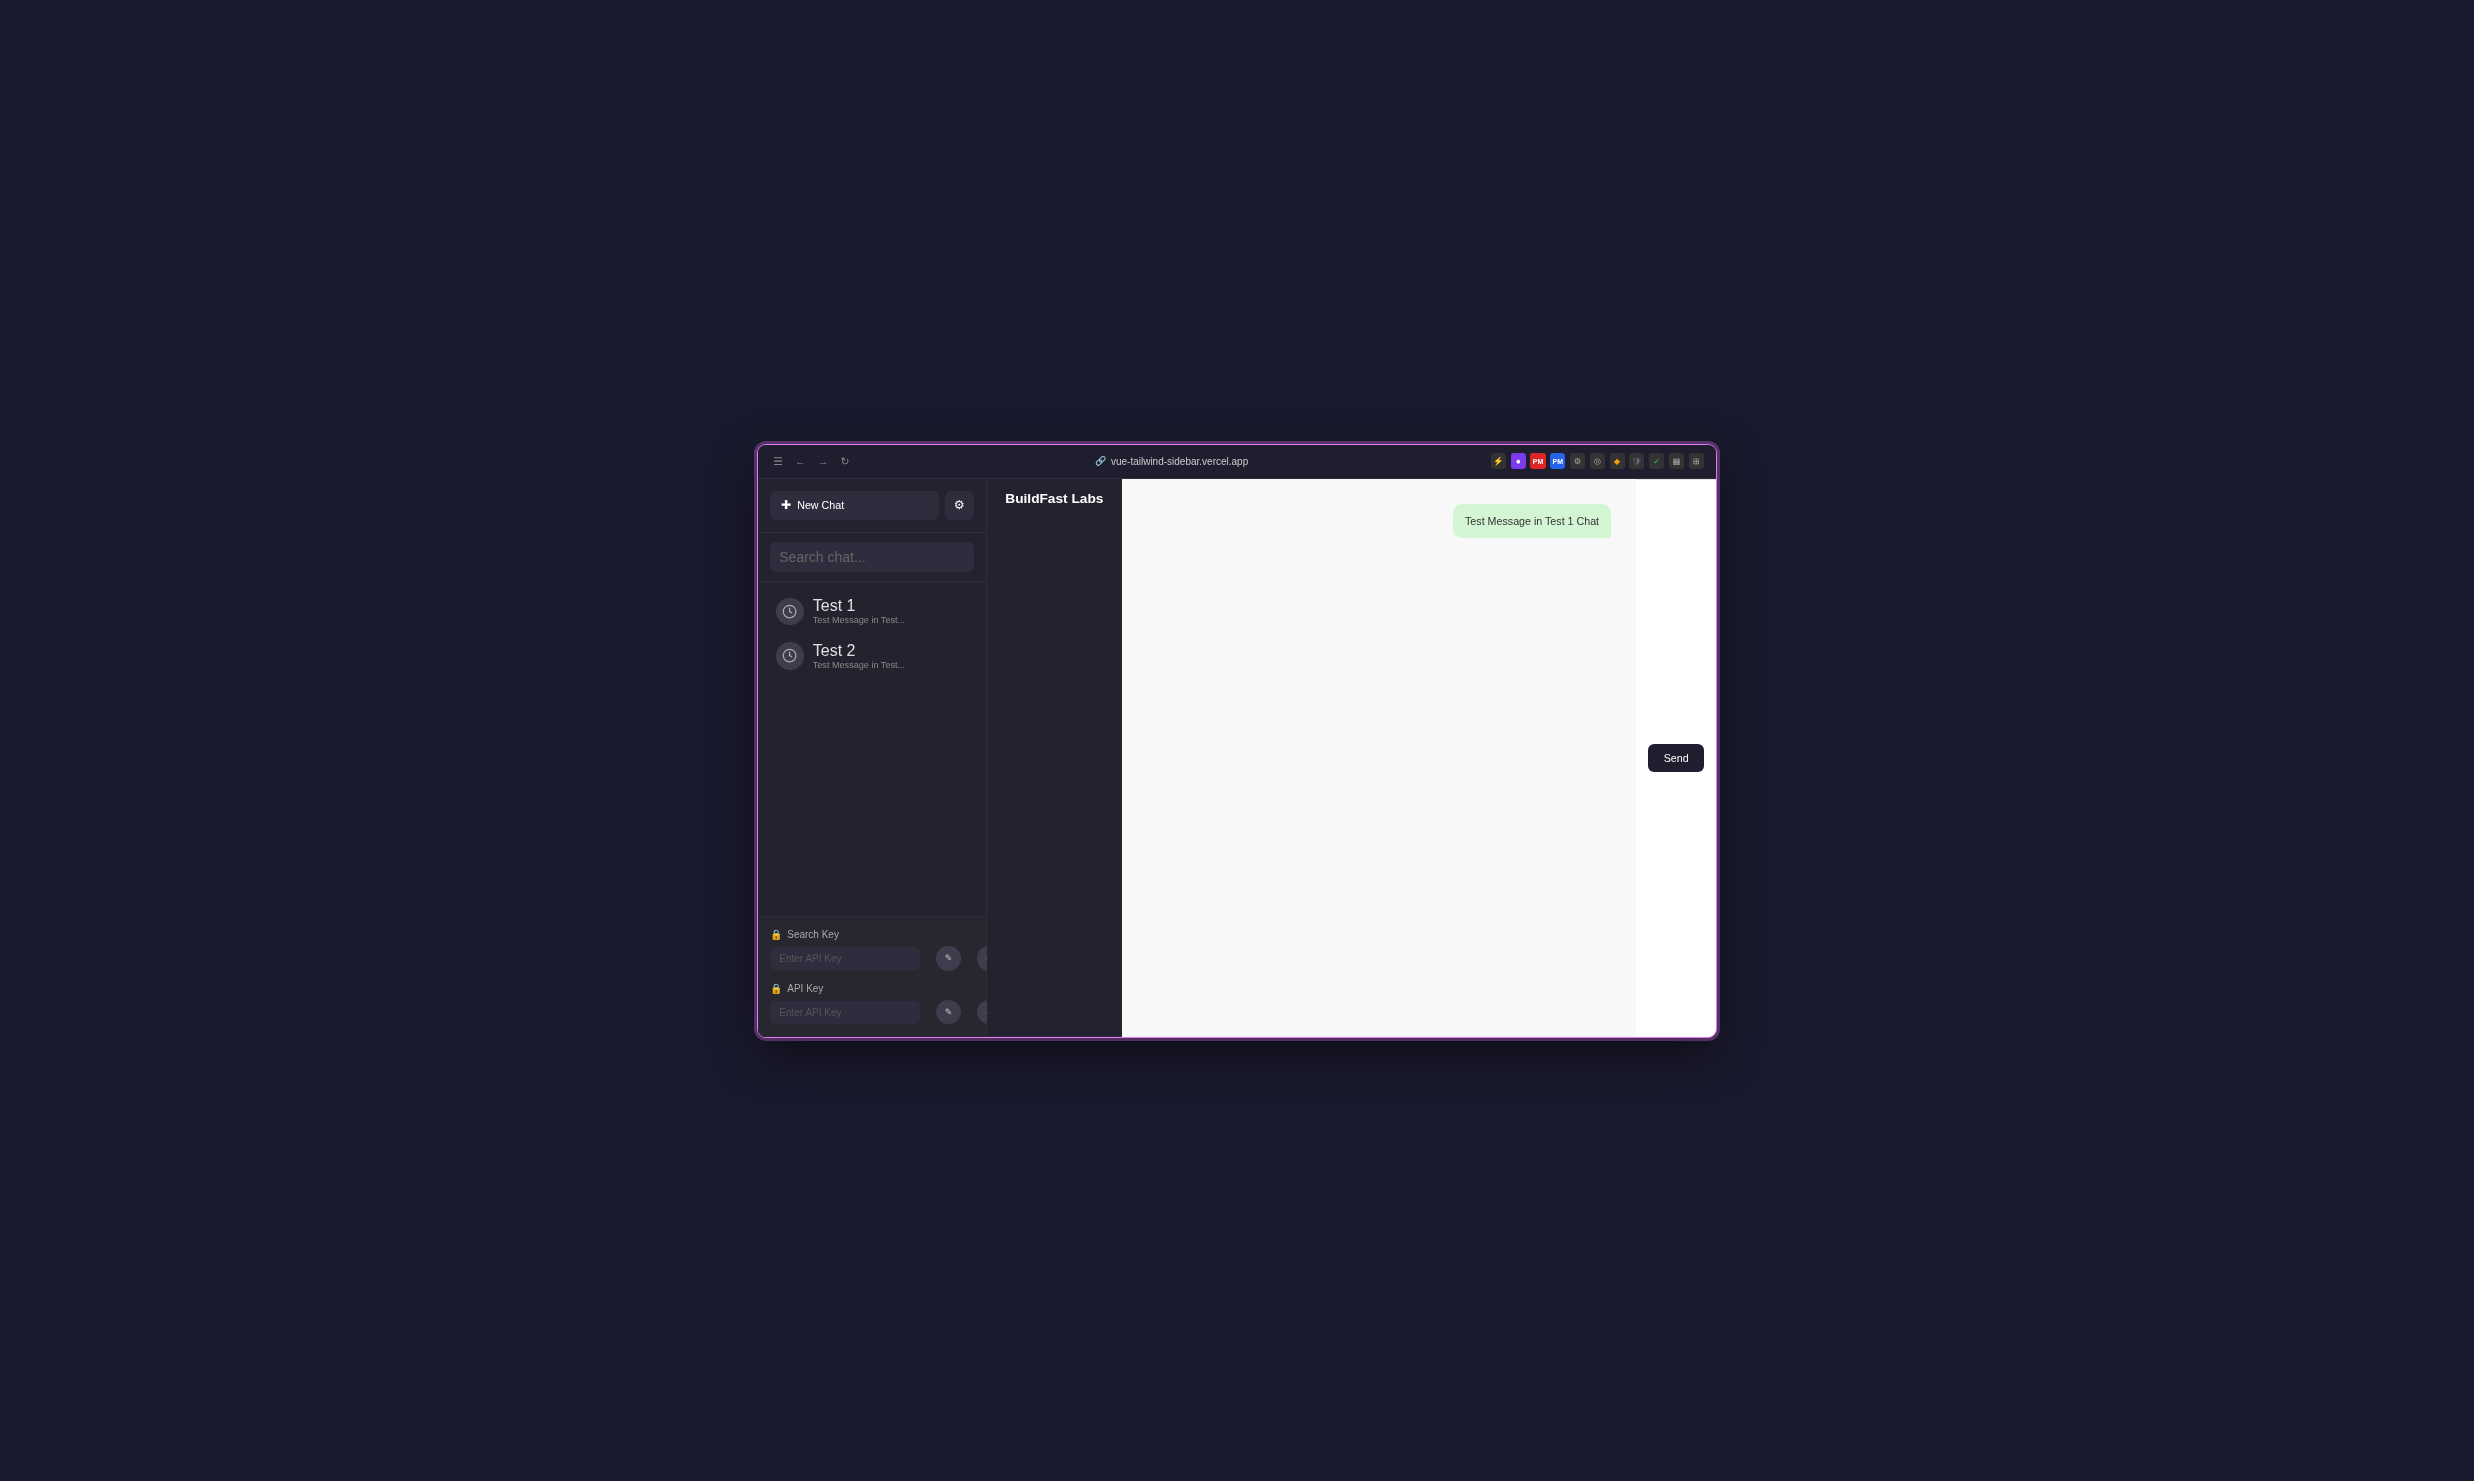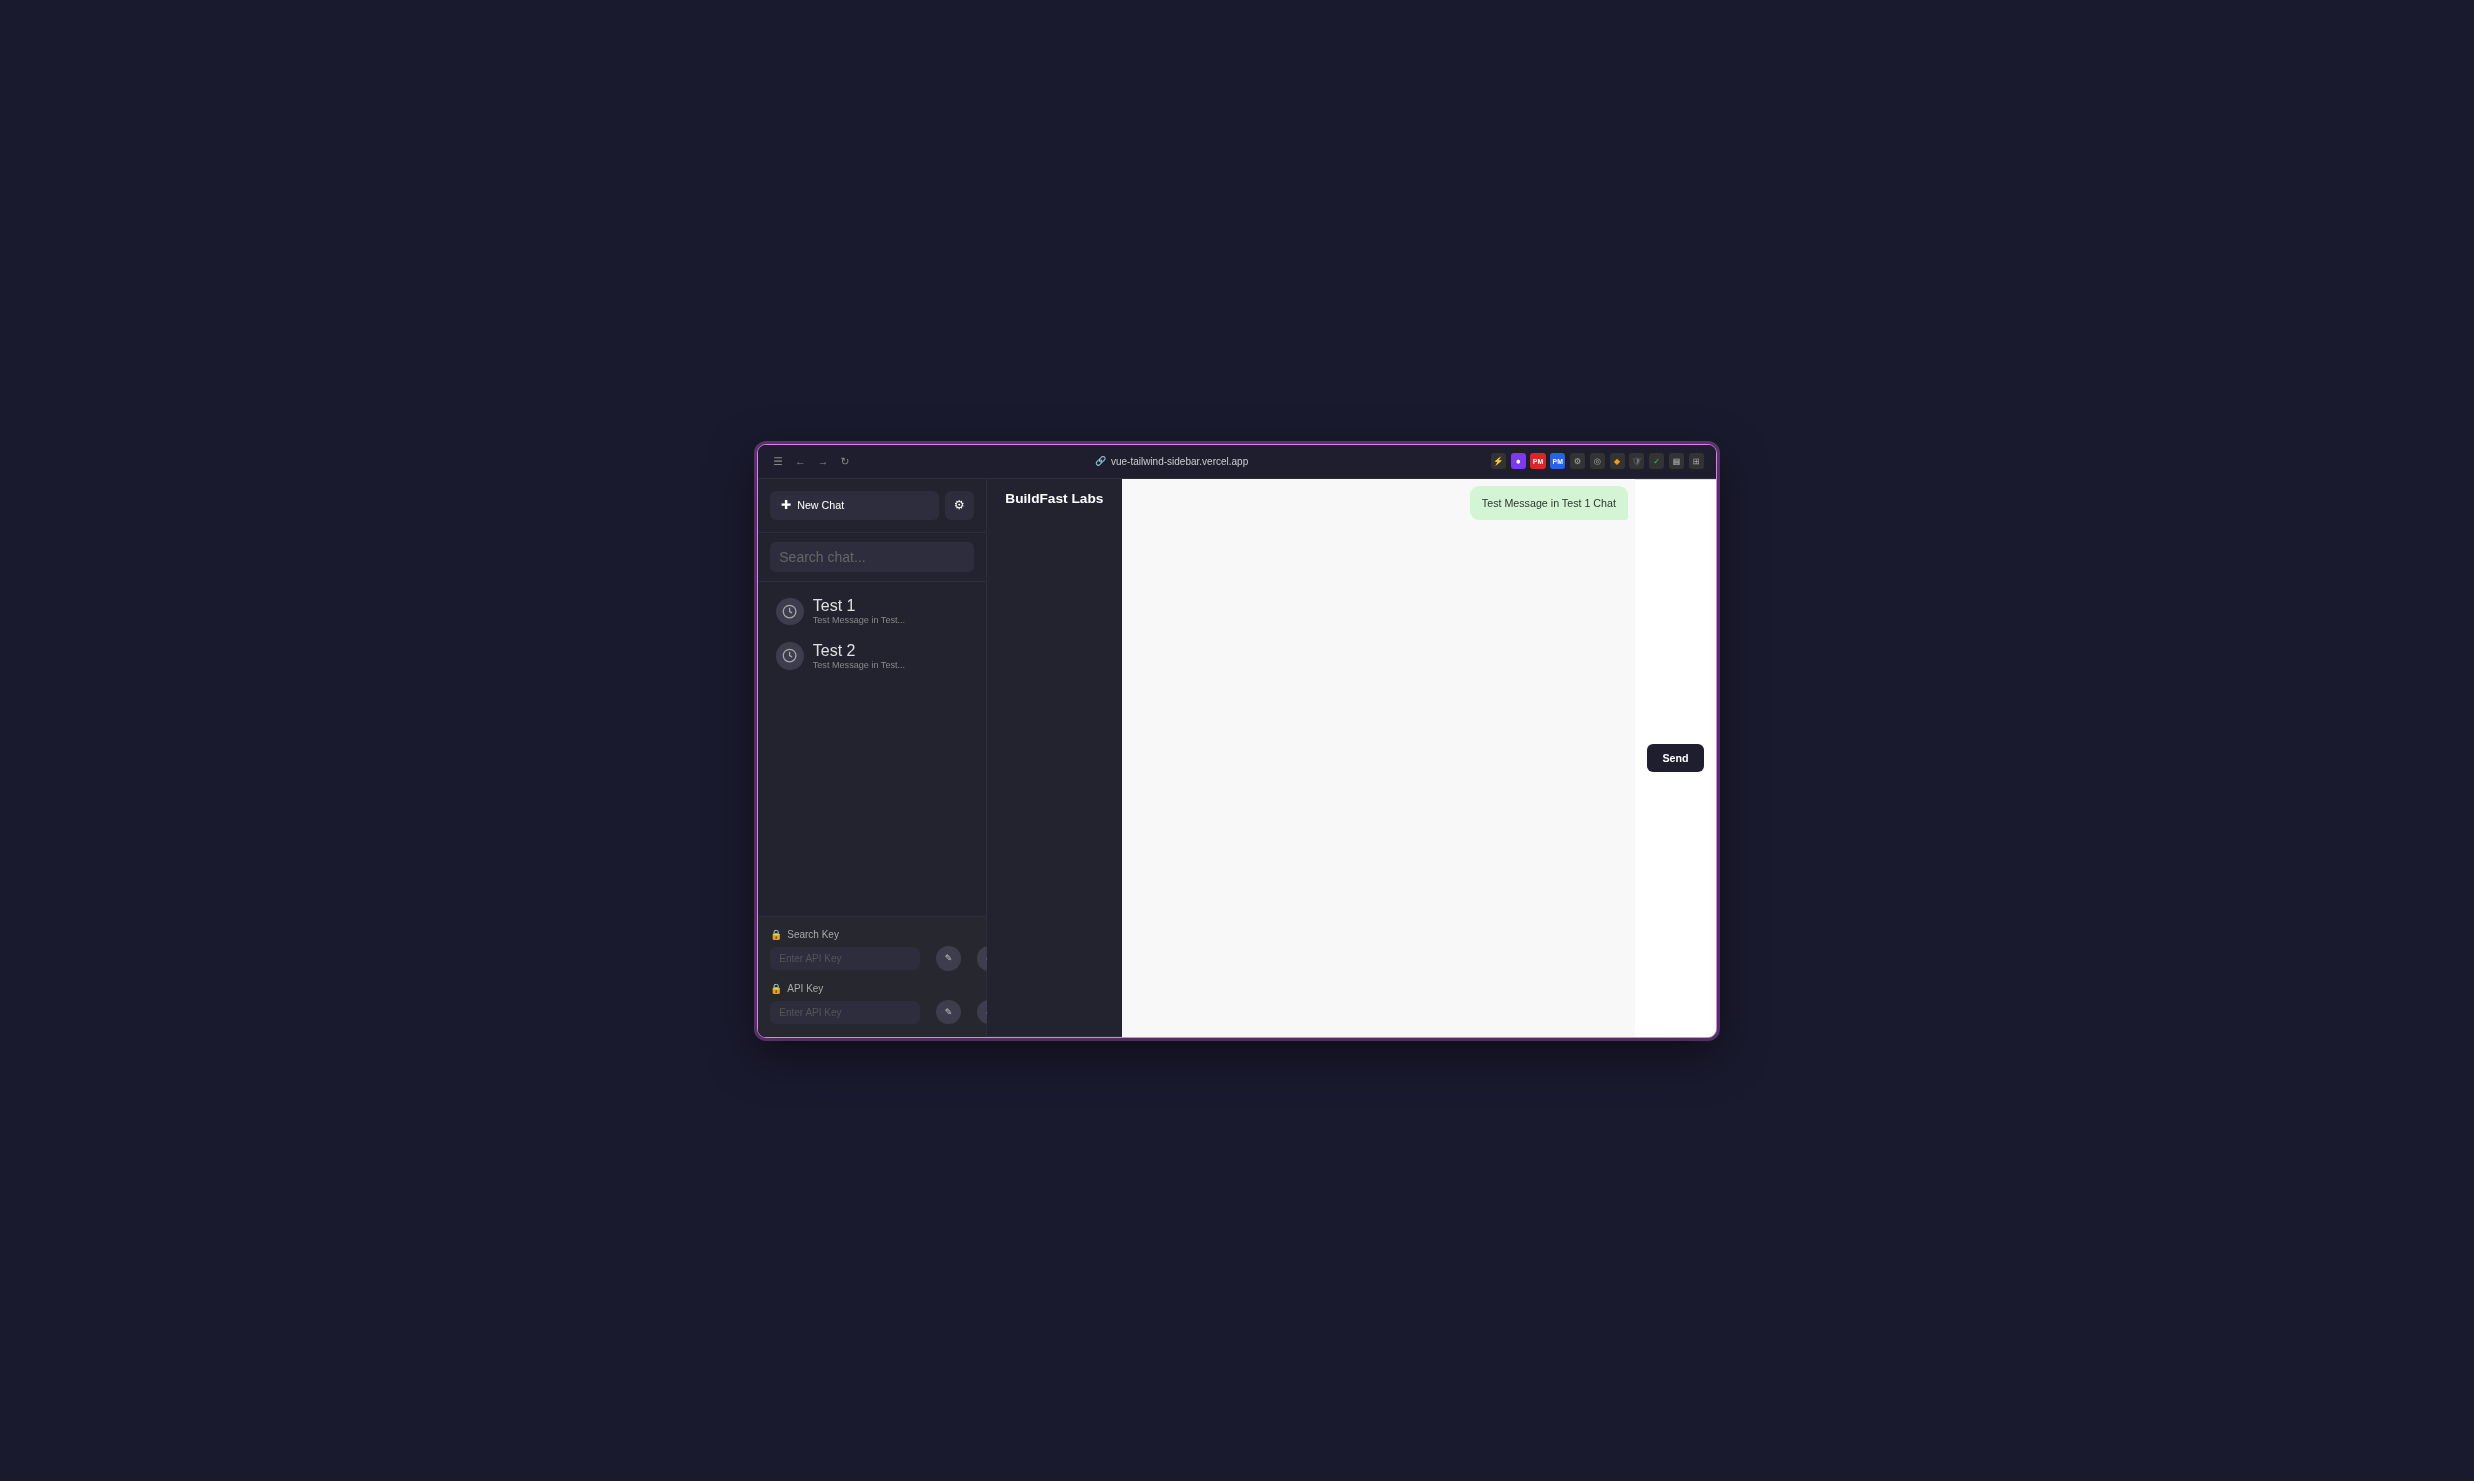--- a/index.html
+++ b/index.html
@@ -263,21 +263,21 @@
       border-bottom: 0.8px solid #2d2d3e;
       flex-shrink: 0;
     }
     .main-title {
       color: #fff;
       font-size: 13.7px;
       font-weight: 600;
     }
     .messages-area {
       flex: 1;
-      padding: 7px;
+      padding: 25px;
       overflow-y: auto;
       display: flex;
       flex-direction: column;
       gap: 9.1px;
       background: #f8f8f8;
     }
     .message-bubble {
       padding: 9.1px 12.2px;
       border-radius: 9.1px;
       max-width: 60%;
@@ -313,21 +313,21 @@
       color: #aaa;
     }
     .send-btn {
       background: #1e1e2e;
       color: #fff;
       border: none;
       padding: 7.6px 15.2px;
       border-radius: 6.1px;
       cursor: pointer;
       font-size: 10.7px;
-      font-weight: 700;
+      font-weight: 400;
     }
   </style>
 </head>
 <body>
 
 <div class="browser-window">
 
   <div class="browser-chrome">
     <div class="browser-controls">
       <button class="browser-btn">☰</button>

